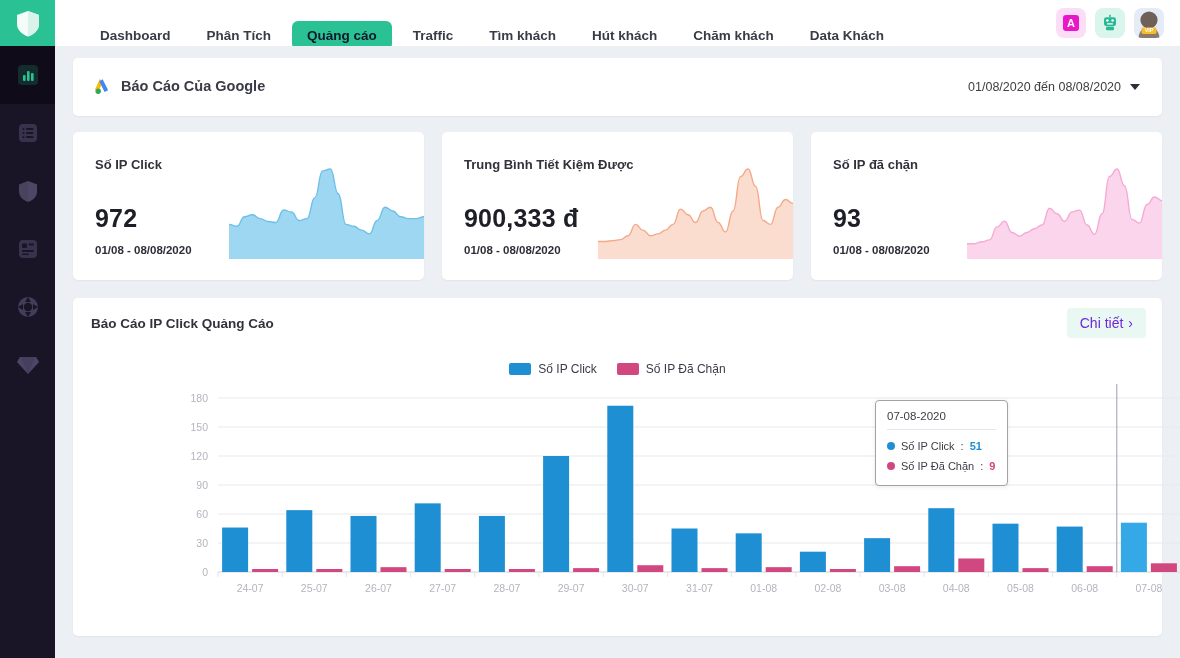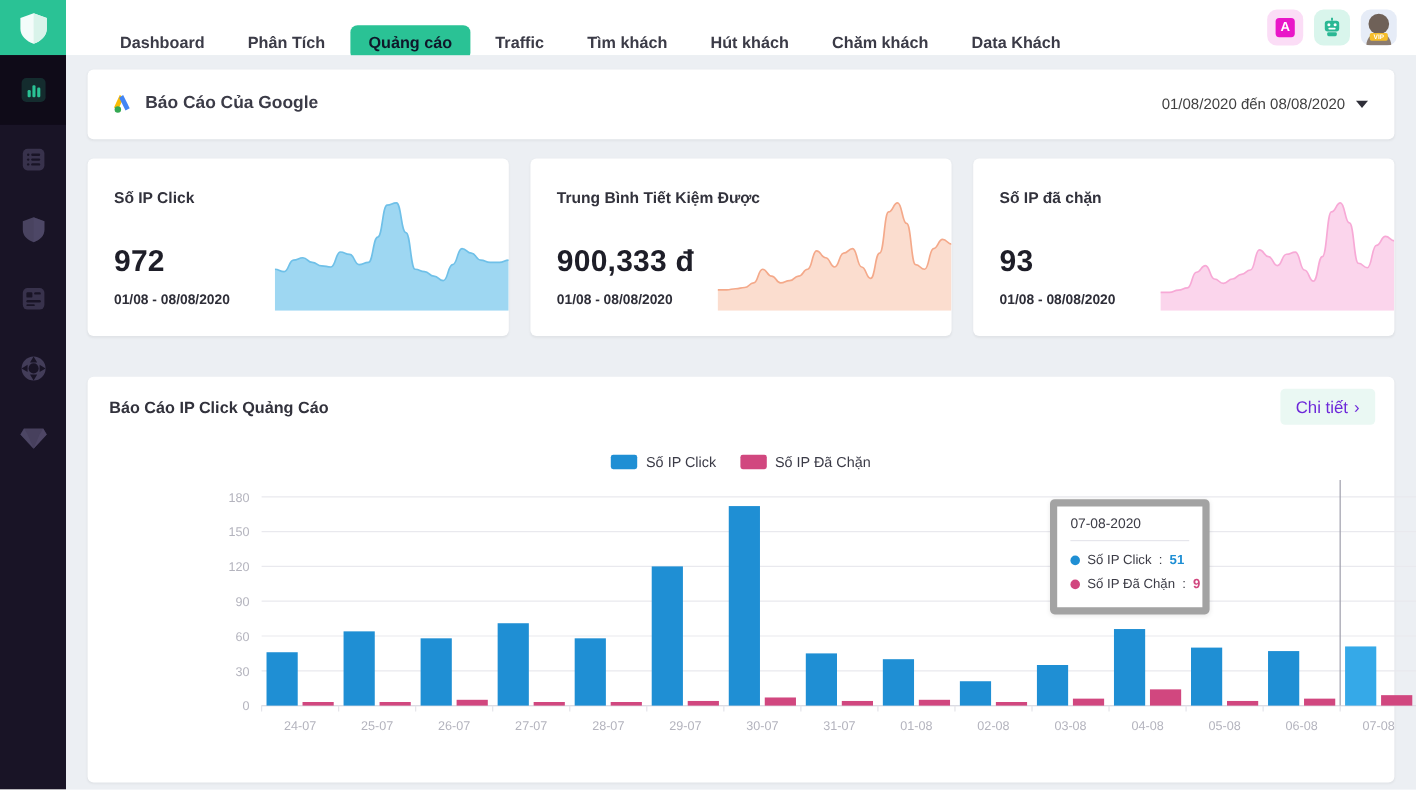--- a/index.html
+++ b/index.html
@@ -89,21 +89,21 @@
   .c-title { position: absolute; left: 22px; top: 24px; font-size: 13px;
              font-weight: 700; color: #32323c; line-height: 1.45; max-width: 170px; }
   .c-value { position: absolute; left: 22px; top: 72px; font-size: 25px;
              font-weight: 700; color: #1e1e28; letter-spacing: .2px; }
   .c-sub { position: absolute; left: 22px; top: 112px; font-size: 11.5px;
            font-weight: 700; color: #2e2e38; }
   .spark { position: absolute; right: 0; bottom: 21px; width: 195px; height: 98px; }
 
   
   .chartcard {
-    background: #fff; border-radius: 5px; margin-top: 34px;
+    background: #fff; border-radius: 5px; margin-top: 18px;
     height: 338px; position: relative;
     box-shadow: 0 1px 2px rgba(0,0,0,.05);
   }
   .ch-title { position: absolute; left: 18px; top: 18px; font-size: 13.5px;
               font-weight: 700; color: #32323c; }
   .ch-detail {
     position: absolute; right: 16px; top: 10px;
     background: #eaf8f3; color: #6d28d9; font-size: 14px;
     padding: 7px 13px; border-radius: 4px; cursor: pointer;
     display: flex; align-items: center; gap: 5px;
@@ -111,21 +111,21 @@
   .legend { position: absolute; top: 64px; left: 0; right: 0;
             display: flex; justify-content: center; gap: 20px; align-items: center; }
   .lg { display: flex; align-items: center; gap: 7px; font-size: 12px; color: #3b3b47; cursor: pointer; }
   .lg-sw { width: 22px; height: 12px; border-radius: 2px; }
 
   .plot { position: absolute; left: 0; top: 86px; right: 0; bottom: 0; }
 
   
   .tooltip {
     position: absolute; left: 802px; top: 16px; width: 133px;
-    background: #fff; border: 6px solid #a3a3a3; border-radius: 4px;
+    background: #fff; border: 1px solid #a3a3a3; border-radius: 4px;
     padding: 9px 11px 9px 11px; z-index: 20;
     box-shadow: 0 1px 4px rgba(0,0,0,.09);
   }
   .tt-date { font-size: 11.5px; color: #3c3c46; padding-bottom: 7px;
              border-bottom: 1px solid #e6e6ec; margin-bottom: 6px; }
   .tt-row { display: flex; align-items: center; gap: 6px; font-size: 11px;
             color: #3c3c46; line-height: 20px; white-space: nowrap; }
   .tt-dot { width: 8px; height: 8px; border-radius: 50%; flex: 0 0 8px; }
   .tt-val { font-weight: 700; }
 </style>

